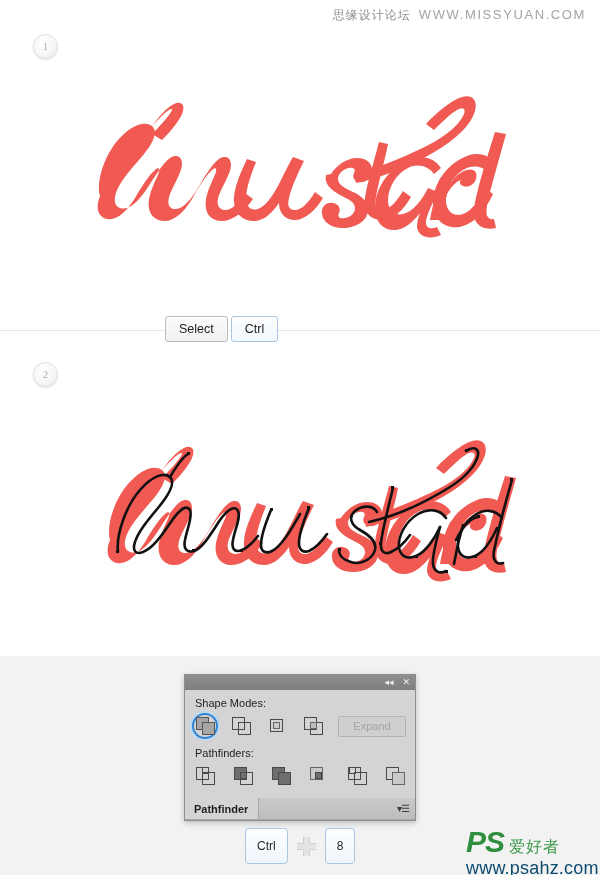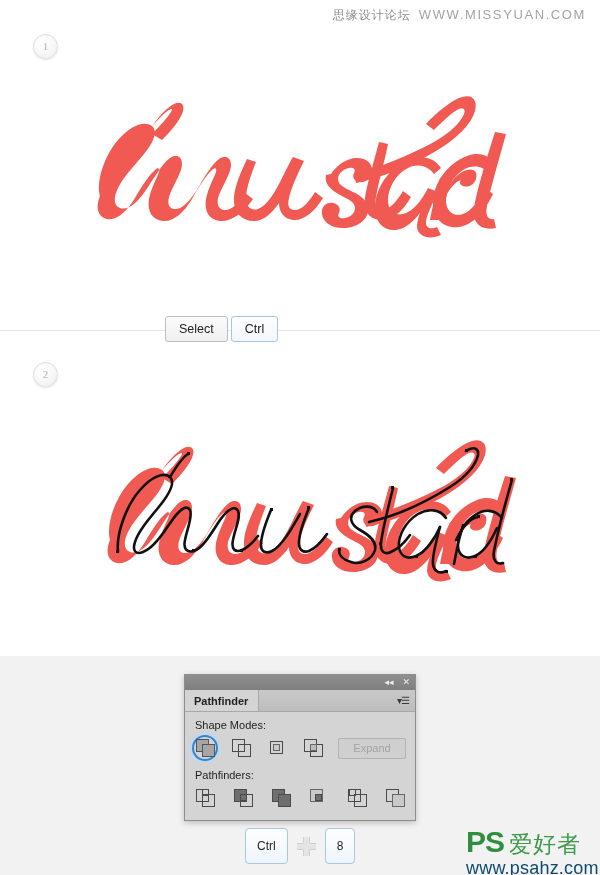--- a/index.html
+++ b/index.html
@@ -293,23 +293,24 @@
     align-items: baseline;
     gap: 5px;
   }
   #bw-ps {
     font-size: 30px;
     font-weight: bold;
     color: #2f8f3e;
     font-family: "Liberation Sans", sans-serif;
     letter-spacing: -1px;
     line-height: 1;
+    font-style: italic;
   }
   #bw-cn {
-    font-size: 23px;
+    font-size: 16px;
     color: #3f9b4c;
     letter-spacing: 1px;
     line-height: 1;
   }
   #bw-url {
     font-size: 18px;
     color: #0c4a6e;
     margin-top: 1px;
     letter-spacing: 0.2px;
     font-family: "Liberation Sans", sans-serif;
@@ -413,94 +414,94 @@
 
 <div id="lower-area"></div>
 
 <div id="pathfinder-panel">
 
   <div id="panel-titlebar">
     <span class="tb-ico">◂◂</span>
     <span class="tb-ico">✕</span>
   </div>
 
+  <div id="panel-body">
+
+    <div class="section-label">Shape Modes:</div>
+
+    <div class="icon-row shape-row">
+
+      <div class="pf-icon selected">
+        <span class="sq back fill-mid"></span>
+        <span class="sq front fill-mid"></span>
+      </div>
+
+      <div class="pf-icon">
+        <span class="sq back"></span>
+        <span class="sq front"></span>
+      </div>
+
+      <div class="pf-icon">
+        <span class="sq back" style="left:4px;top:5px;"></span>
+        <span class="sq center-small fill-light"></span>
+      </div>
+
+      <div class="pf-icon">
+        <span class="sq back"></span>
+        <span class="sq front"></span>
+        <span class="sq" style="left:8px;top:8px;width:7px;height:7px;background:#bdbdbd;border-color:#6a6a6a;"></span>
+      </div>
+
+      <div id="expand-button">Expand</div>
+    </div>
+
+    <div class="section-label">Pathfinders:</div>
+
+    <div class="icon-row pf-row-bottom">
+
+      <div class="pf-icon">
+        <span class="sq back"></span>
+        <span class="sq front"></span>
+        <span class="sq small" style="left:8px;top:3px;"></span>
+      </div>
+
+      <div class="pf-icon">
+        <span class="sq back fill-dark"></span>
+        <span class="sq front"></span>
+        <span class="sq small fill-dark" style="left:8px;top:8px;"></span>
+      </div>
+
+      <div class="pf-icon">
+        <span class="sq back fill-dark"></span>
+        <span class="sq front fill-dark"></span>
+      </div>
+
+      <div class="pf-icon">
+        <span class="sq back fill-light"></span>
+        <span class="sq center-small fill-dark"></span>
+      </div>
+
+      <div class="pf-icon">
+        <span class="sq back"></span>
+        <span class="sq front"></span>
+        <span class="sq small" style="left:3px;top:3px;"></span>
+      </div>
+
+      <div class="pf-icon">
+        <span class="sq back"></span>
+        <span class="sq front fill-light"></span>
+      </div>
+    </div>
+
+  </div>
+
   <div id="panel-tabrow">
     <div id="panel-tab">Pathfinder</div>
     <div class="tab-spacer"></div>
     <div id="panel-menu-icon">▾☰</div>
-  </div>
-
-  <div id="panel-body">
-
-    <div class="section-label">Shape Modes:</div>
-
-    <div class="icon-row shape-row">
-
-      <div class="pf-icon selected">
-        <span class="sq back fill-mid"></span>
-        <span class="sq front fill-mid"></span>
-      </div>
-
-      <div class="pf-icon">
-        <span class="sq back"></span>
-        <span class="sq front"></span>
-      </div>
-
-      <div class="pf-icon">
-        <span class="sq back" style="left:4px;top:5px;"></span>
-        <span class="sq center-small fill-light"></span>
-      </div>
-
-      <div class="pf-icon">
-        <span class="sq back"></span>
-        <span class="sq front"></span>
-        <span class="sq" style="left:8px;top:8px;width:7px;height:7px;background:#bdbdbd;border-color:#6a6a6a;"></span>
-      </div>
-
-      <div id="expand-button">Expand</div>
-    </div>
-
-    <div class="section-label">Pathfinders:</div>
-
-    <div class="icon-row pf-row-bottom">
-
-      <div class="pf-icon">
-        <span class="sq back"></span>
-        <span class="sq front"></span>
-        <span class="sq small" style="left:8px;top:3px;"></span>
-      </div>
-
-      <div class="pf-icon">
-        <span class="sq back fill-dark"></span>
-        <span class="sq front"></span>
-        <span class="sq small fill-dark" style="left:8px;top:8px;"></span>
-      </div>
-
-      <div class="pf-icon">
-        <span class="sq back fill-dark"></span>
-        <span class="sq front fill-dark"></span>
-      </div>
-
-      <div class="pf-icon">
-        <span class="sq back fill-light"></span>
-        <span class="sq center-small fill-dark"></span>
-      </div>
-
-      <div class="pf-icon">
-        <span class="sq back"></span>
-        <span class="sq front"></span>
-        <span class="sq small" style="left:3px;top:3px;"></span>
-      </div>
-
-      <div class="pf-icon">
-        <span class="sq back"></span>
-        <span class="sq front fill-light"></span>
-      </div>
-    </div>
-
   </div>
 </div>
 
 <div id="shortcut-row">
   <div class="key-cap">Ctrl</div>
   <div id="plus-icon">
     <span class="bar h"></span>
     <span class="bar v"></span>
     <span class="bar core"></span>
   </div>

